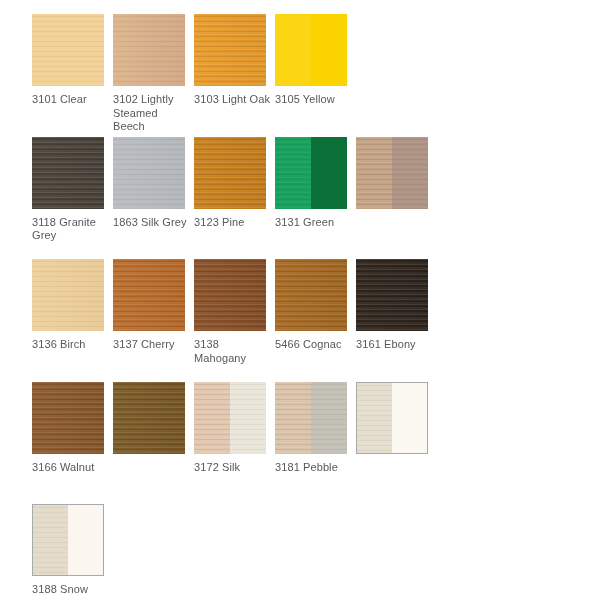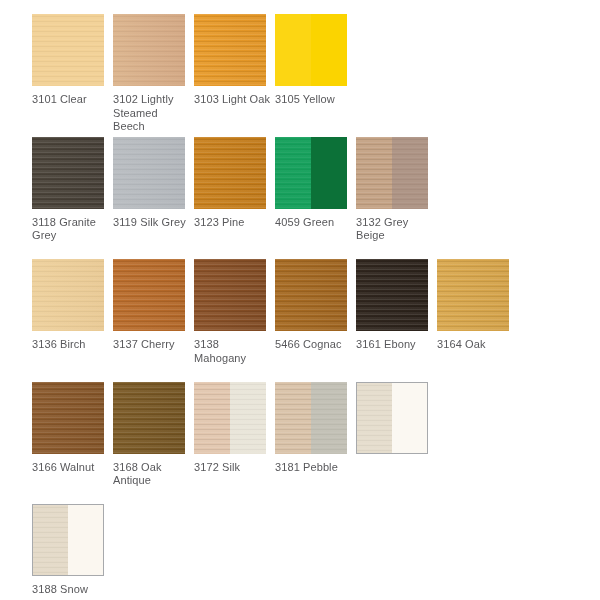--- a/index.html
+++ b/index.html
@@ -113,49 +113,48 @@
           </div>
         </div>
         <div class="label">3118 Granite Grey</div>
       </div>
       <div class="cell">
         <div class="swatch">
           <div class="full" style="background: linear-gradient(90deg, rgb(185, 189, 193) 0%, rgb(178, 182, 187) 100%);">
             <div class="grain soft"></div>
           </div>
         </div>
-        <div class="label">3119 Silk Grey</div>
+        <div class="label">1863 Silk Grey</div>
       </div>
       <div class="cell">
         <div class="swatch">
           <div class="full" style="background: linear-gradient(90deg, rgb(200, 128, 29) 0%, rgb(191, 120, 24) 100%);">
             <div class="grain strong"></div>
           </div>
         </div>
         <div class="label">3123 Pine</div>
       </div>
       <div class="cell">
         <div class="swatch">
           <div class="half left" style="background: rgb(22, 160, 92);">
             <div class="grain soft"></div>
           </div>
           <div class="half right" style="background: rgb(12, 113, 56);"></div>
         </div>
-        <div class="label">4059 Green</div>
+        <div class="label">3131 Green</div>
       </div>
       <div class="cell">
         <div class="swatch">
           <div class="half left" style="background: rgb(195, 161, 131);">
             <div class="grain strong"></div>
           </div>
           <div class="half right" style="background: rgb(173, 147, 132);">
             <div class="grain soft"></div>
           </div>
         </div>
-        <div class="label">3132 Grey Beige</div>
       </div>
     </div>
     <div class="row">
       <div class="cell">
         <div class="swatch">
           <div class="full" style="background: linear-gradient(90deg, rgb(238, 209, 157) 0%, rgb(233, 202, 149) 100%);">
             <div class="grain soft"></div>
           </div>
         </div>
         <div class="label">3136 Birch</div>
@@ -185,45 +184,36 @@
         <div class="label">5466 Cognac</div>
       </div>
       <div class="cell">
         <div class="swatch">
           <div class="full" style="background: linear-gradient(90deg, rgb(48, 38, 30) 0%, rgb(42, 33, 26) 100%);">
             <div class="grain strong"></div>
           </div>
         </div>
         <div class="label">3161 Ebony</div>
       </div>
-      <div class="cell">
-        <div class="swatch">
-          <div class="full" style="background: linear-gradient(90deg, rgb(217, 168, 78) 0%, rgb(210, 160, 71) 100%);">
-            <div class="grain strong"></div>
-          </div>
-        </div>
-        <div class="label">3164 Oak</div>
-      </div>
     </div>
     <div class="row">
       <div class="cell">
         <div class="swatch">
           <div class="full" style="background: linear-gradient(90deg, rgb(139, 90, 45) 0%, rgb(129, 82, 38) 100%);">
             <div class="grain strong"></div>
           </div>
         </div>
         <div class="label">3166 Walnut</div>
       </div>
       <div class="cell">
         <div class="swatch">
           <div class="full" style="background: linear-gradient(90deg, rgb(123, 90, 38) 0%, rgb(113, 82, 33) 100%);">
             <div class="grain strong"></div>
           </div>
         </div>
-        <div class="label">3168 Oak Antique</div>
       </div>
       <div class="cell">
         <div class="swatch">
           <div class="half left" style="background: rgb(226, 198, 174);">
             <div class="grain strong"></div>
           </div>
           <div class="half right" style="background: rgb(233, 229, 217);">
             <div class="grain soft"></div>
           </div>
         </div>

